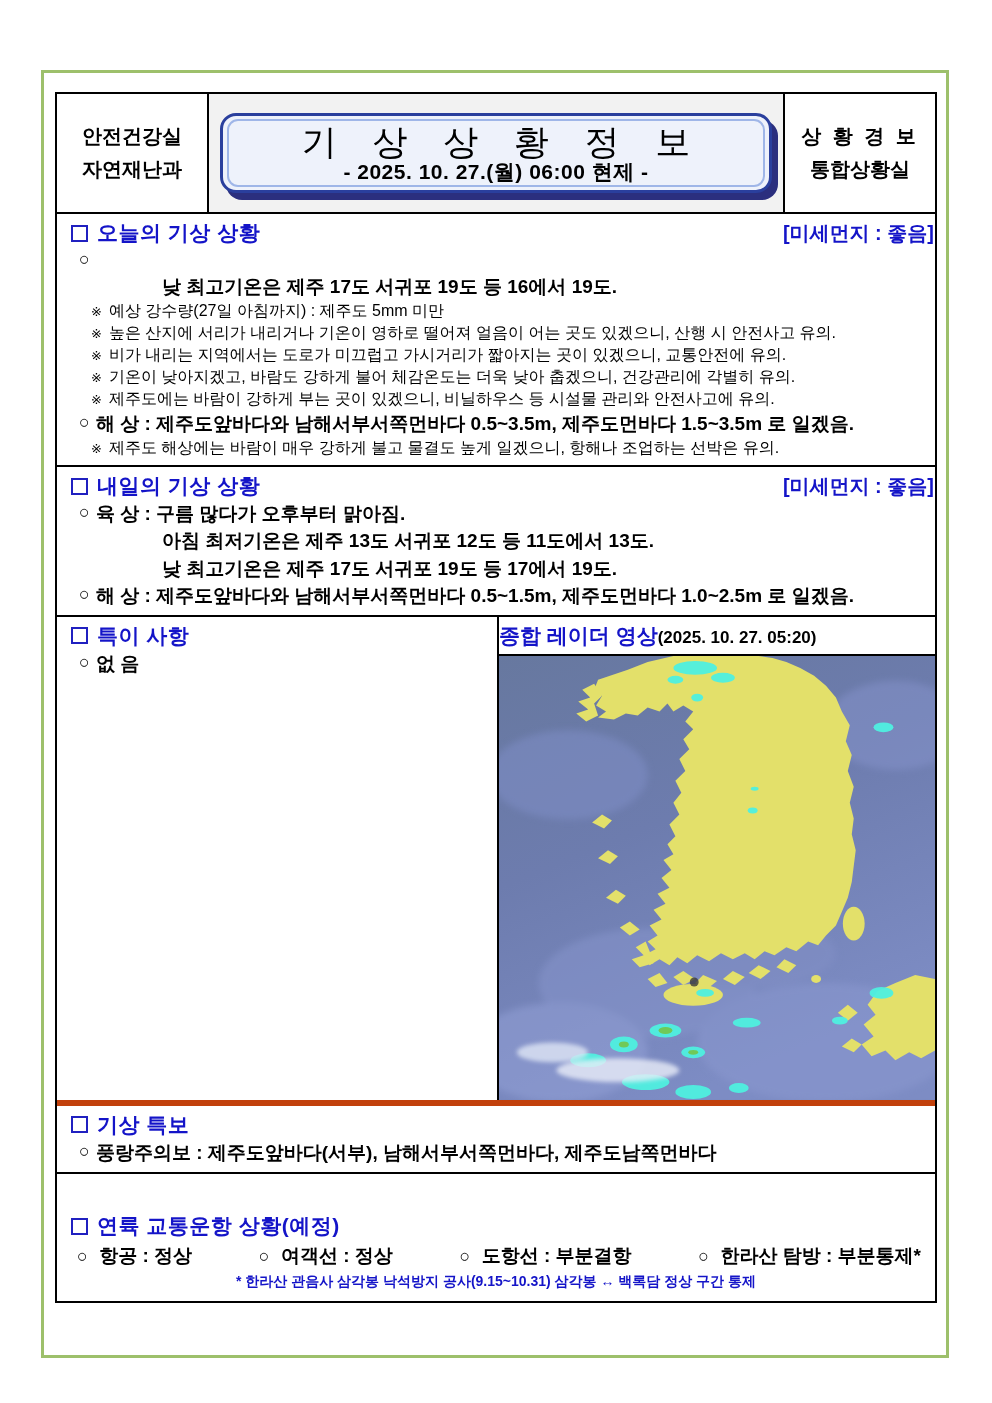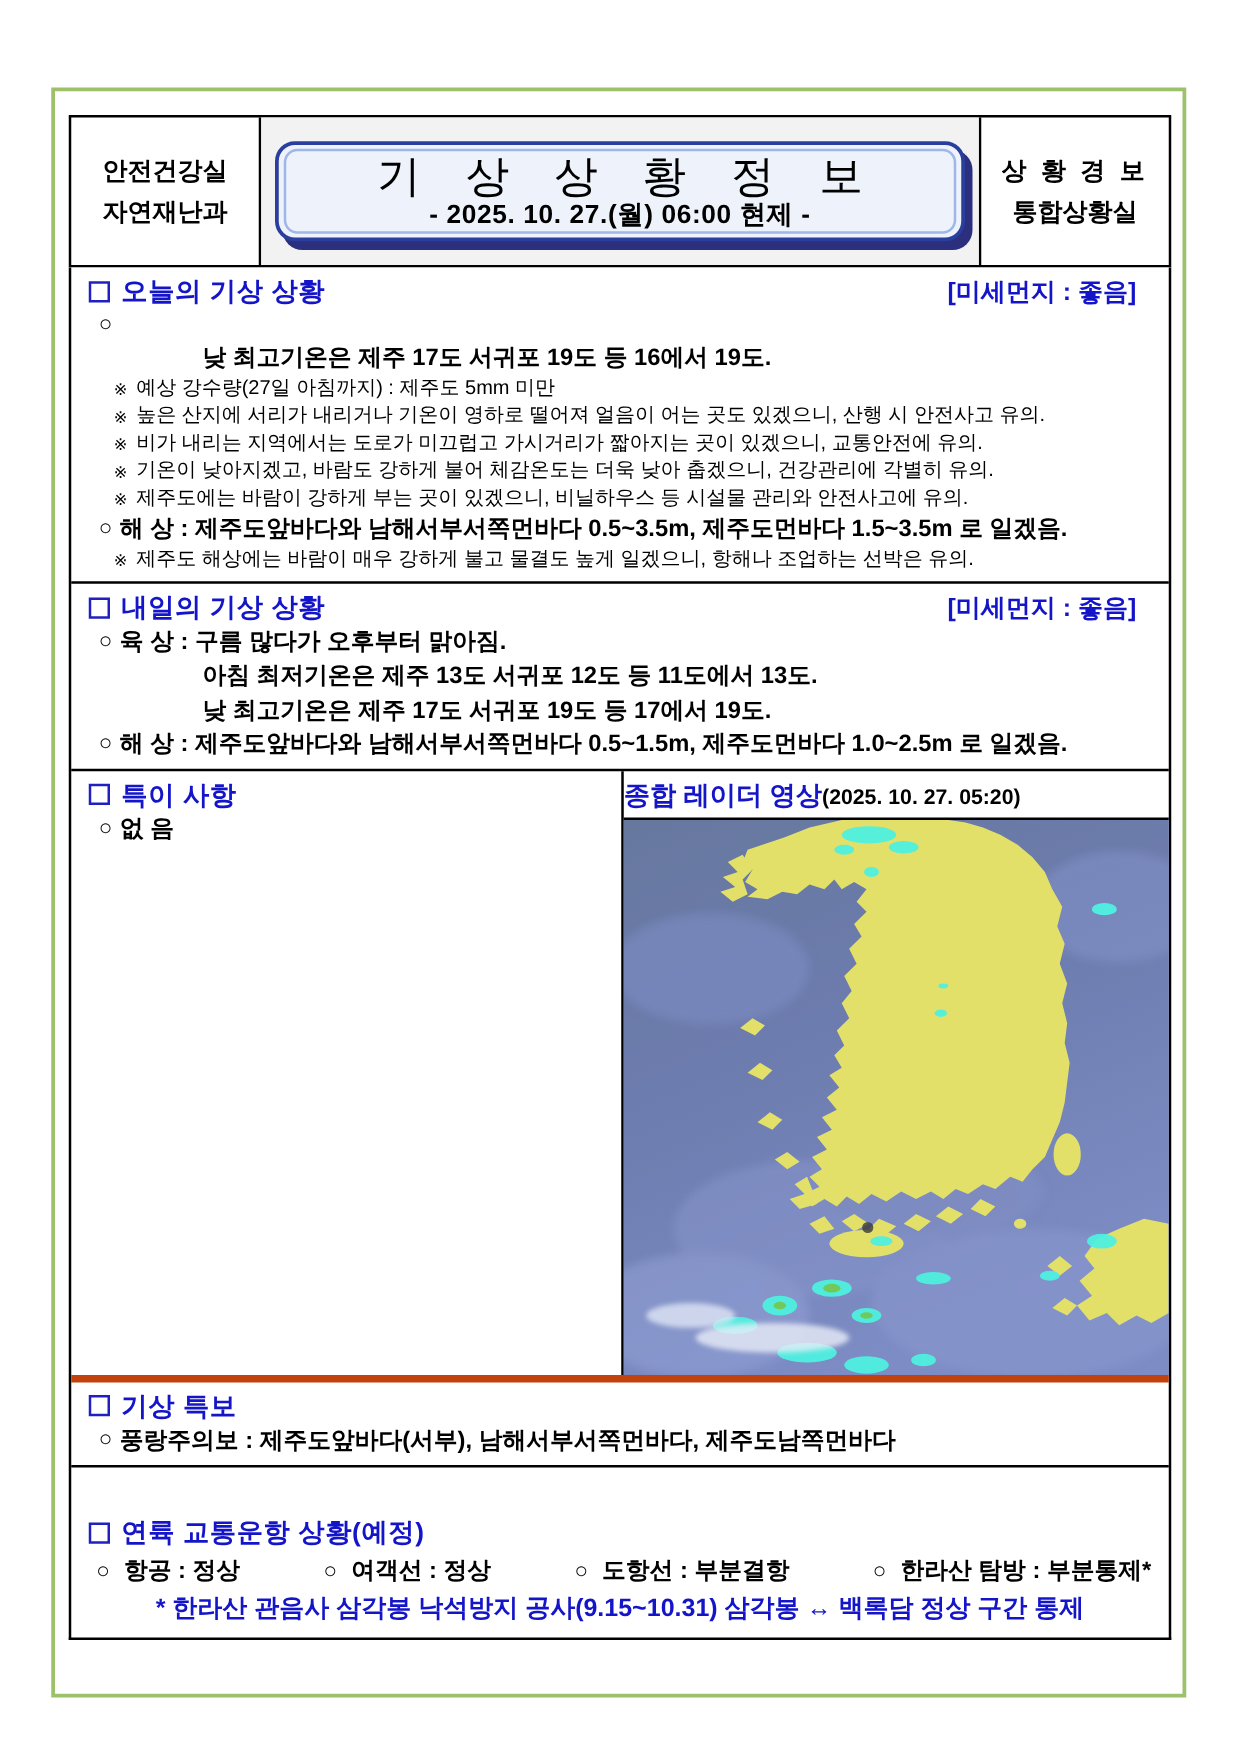--- a/index.html
+++ b/index.html
@@ -115,21 +115,21 @@
   }
   .sec {
     border-bottom: 2px solid #000;
     padding: 3px 0 6px 0;
   }
   .sec.last { border-bottom: none; margin-top: 33px; }
 
   .sec-head {
     display: flex;
     align-items: center;
-    padding: 2px 26px 0 14px;
+    padding: 2px 1px 0 14px;
   }
   .chk {
     width: 17px;
     height: 17px;
     border: 2px solid #2020c0;
     box-sizing: border-box;
     margin-right: 9px;
     flex: 0 0 auto;
   }
   .sec-title {
@@ -224,21 +224,21 @@
     display: flex;
     justify-content: space-between;
     font-size: 19px;
     font-weight: bold;
     color: #000;
     padding: 3px 14px 2px 20px;
   }
   .transport-row .item { white-space: nowrap; }
   .transport-note {
     text-align: center;
-    font-size: 20px;
+    font-size: 14px;
     font-weight: bold;
     color: #1414c8;
     padding: 2px 10px 4px 10px;
   }
 </style>
 </head>
 <body>
 
 <div id="page-frame"></div>
 

